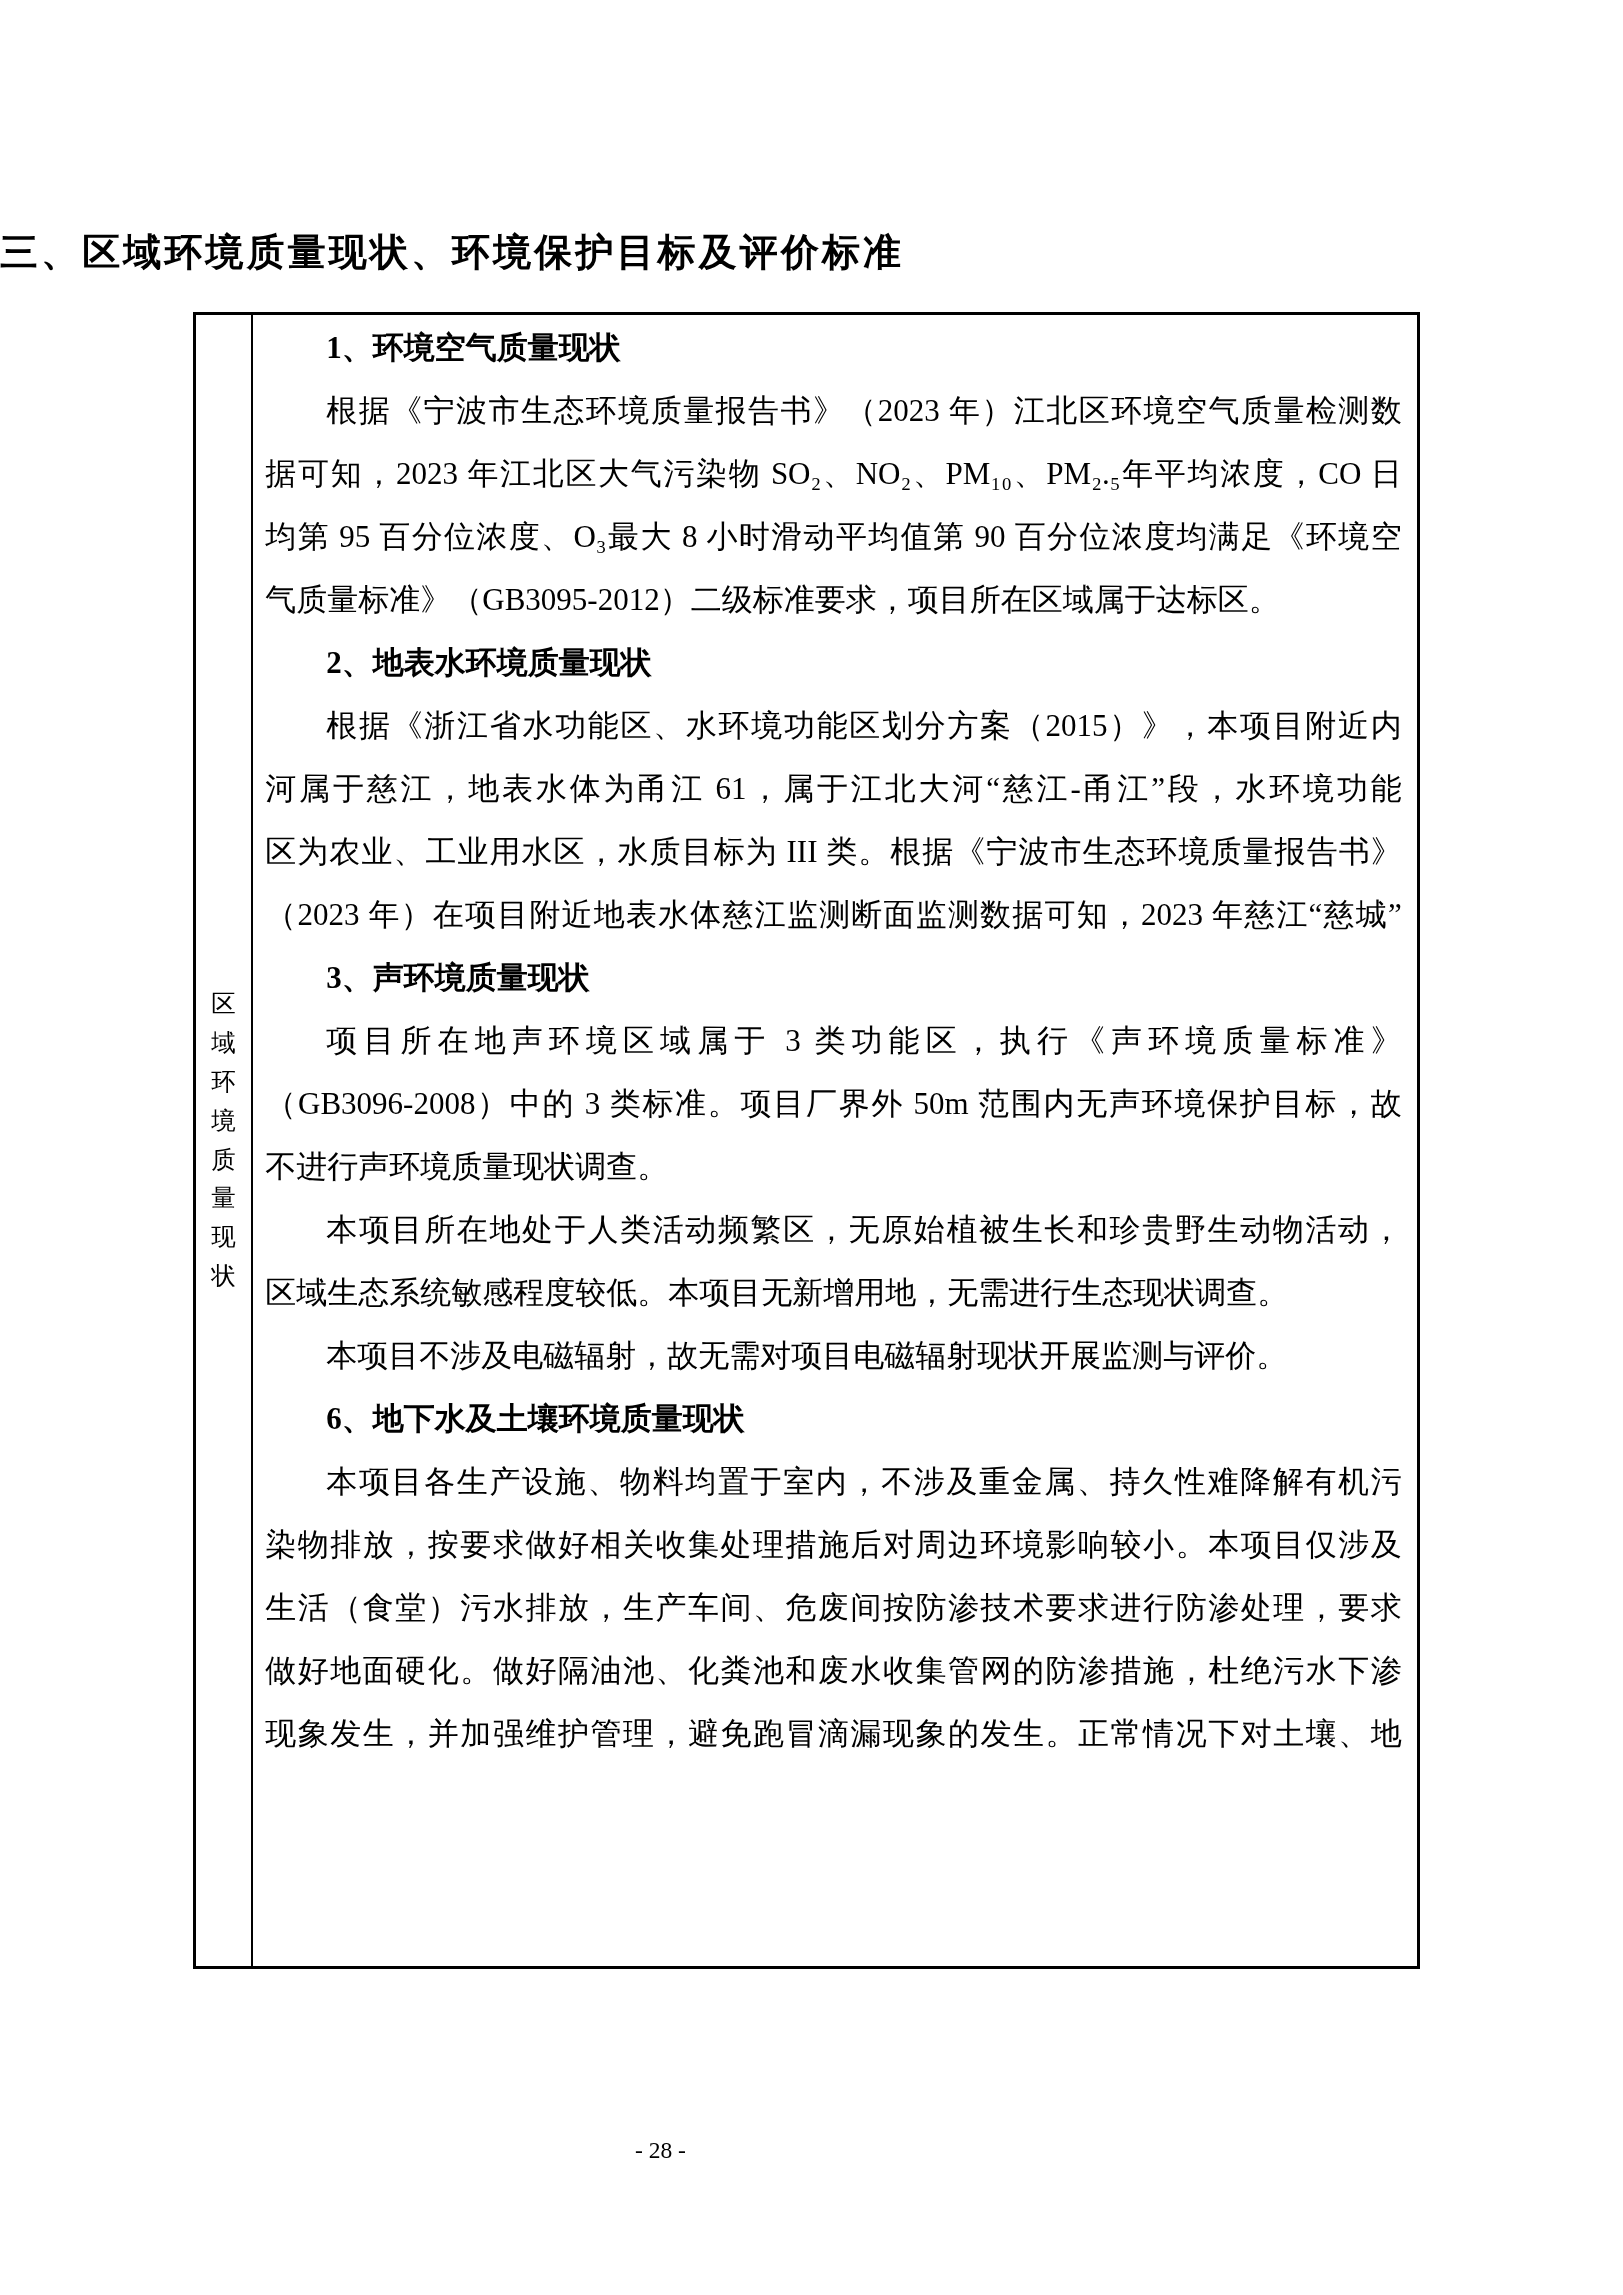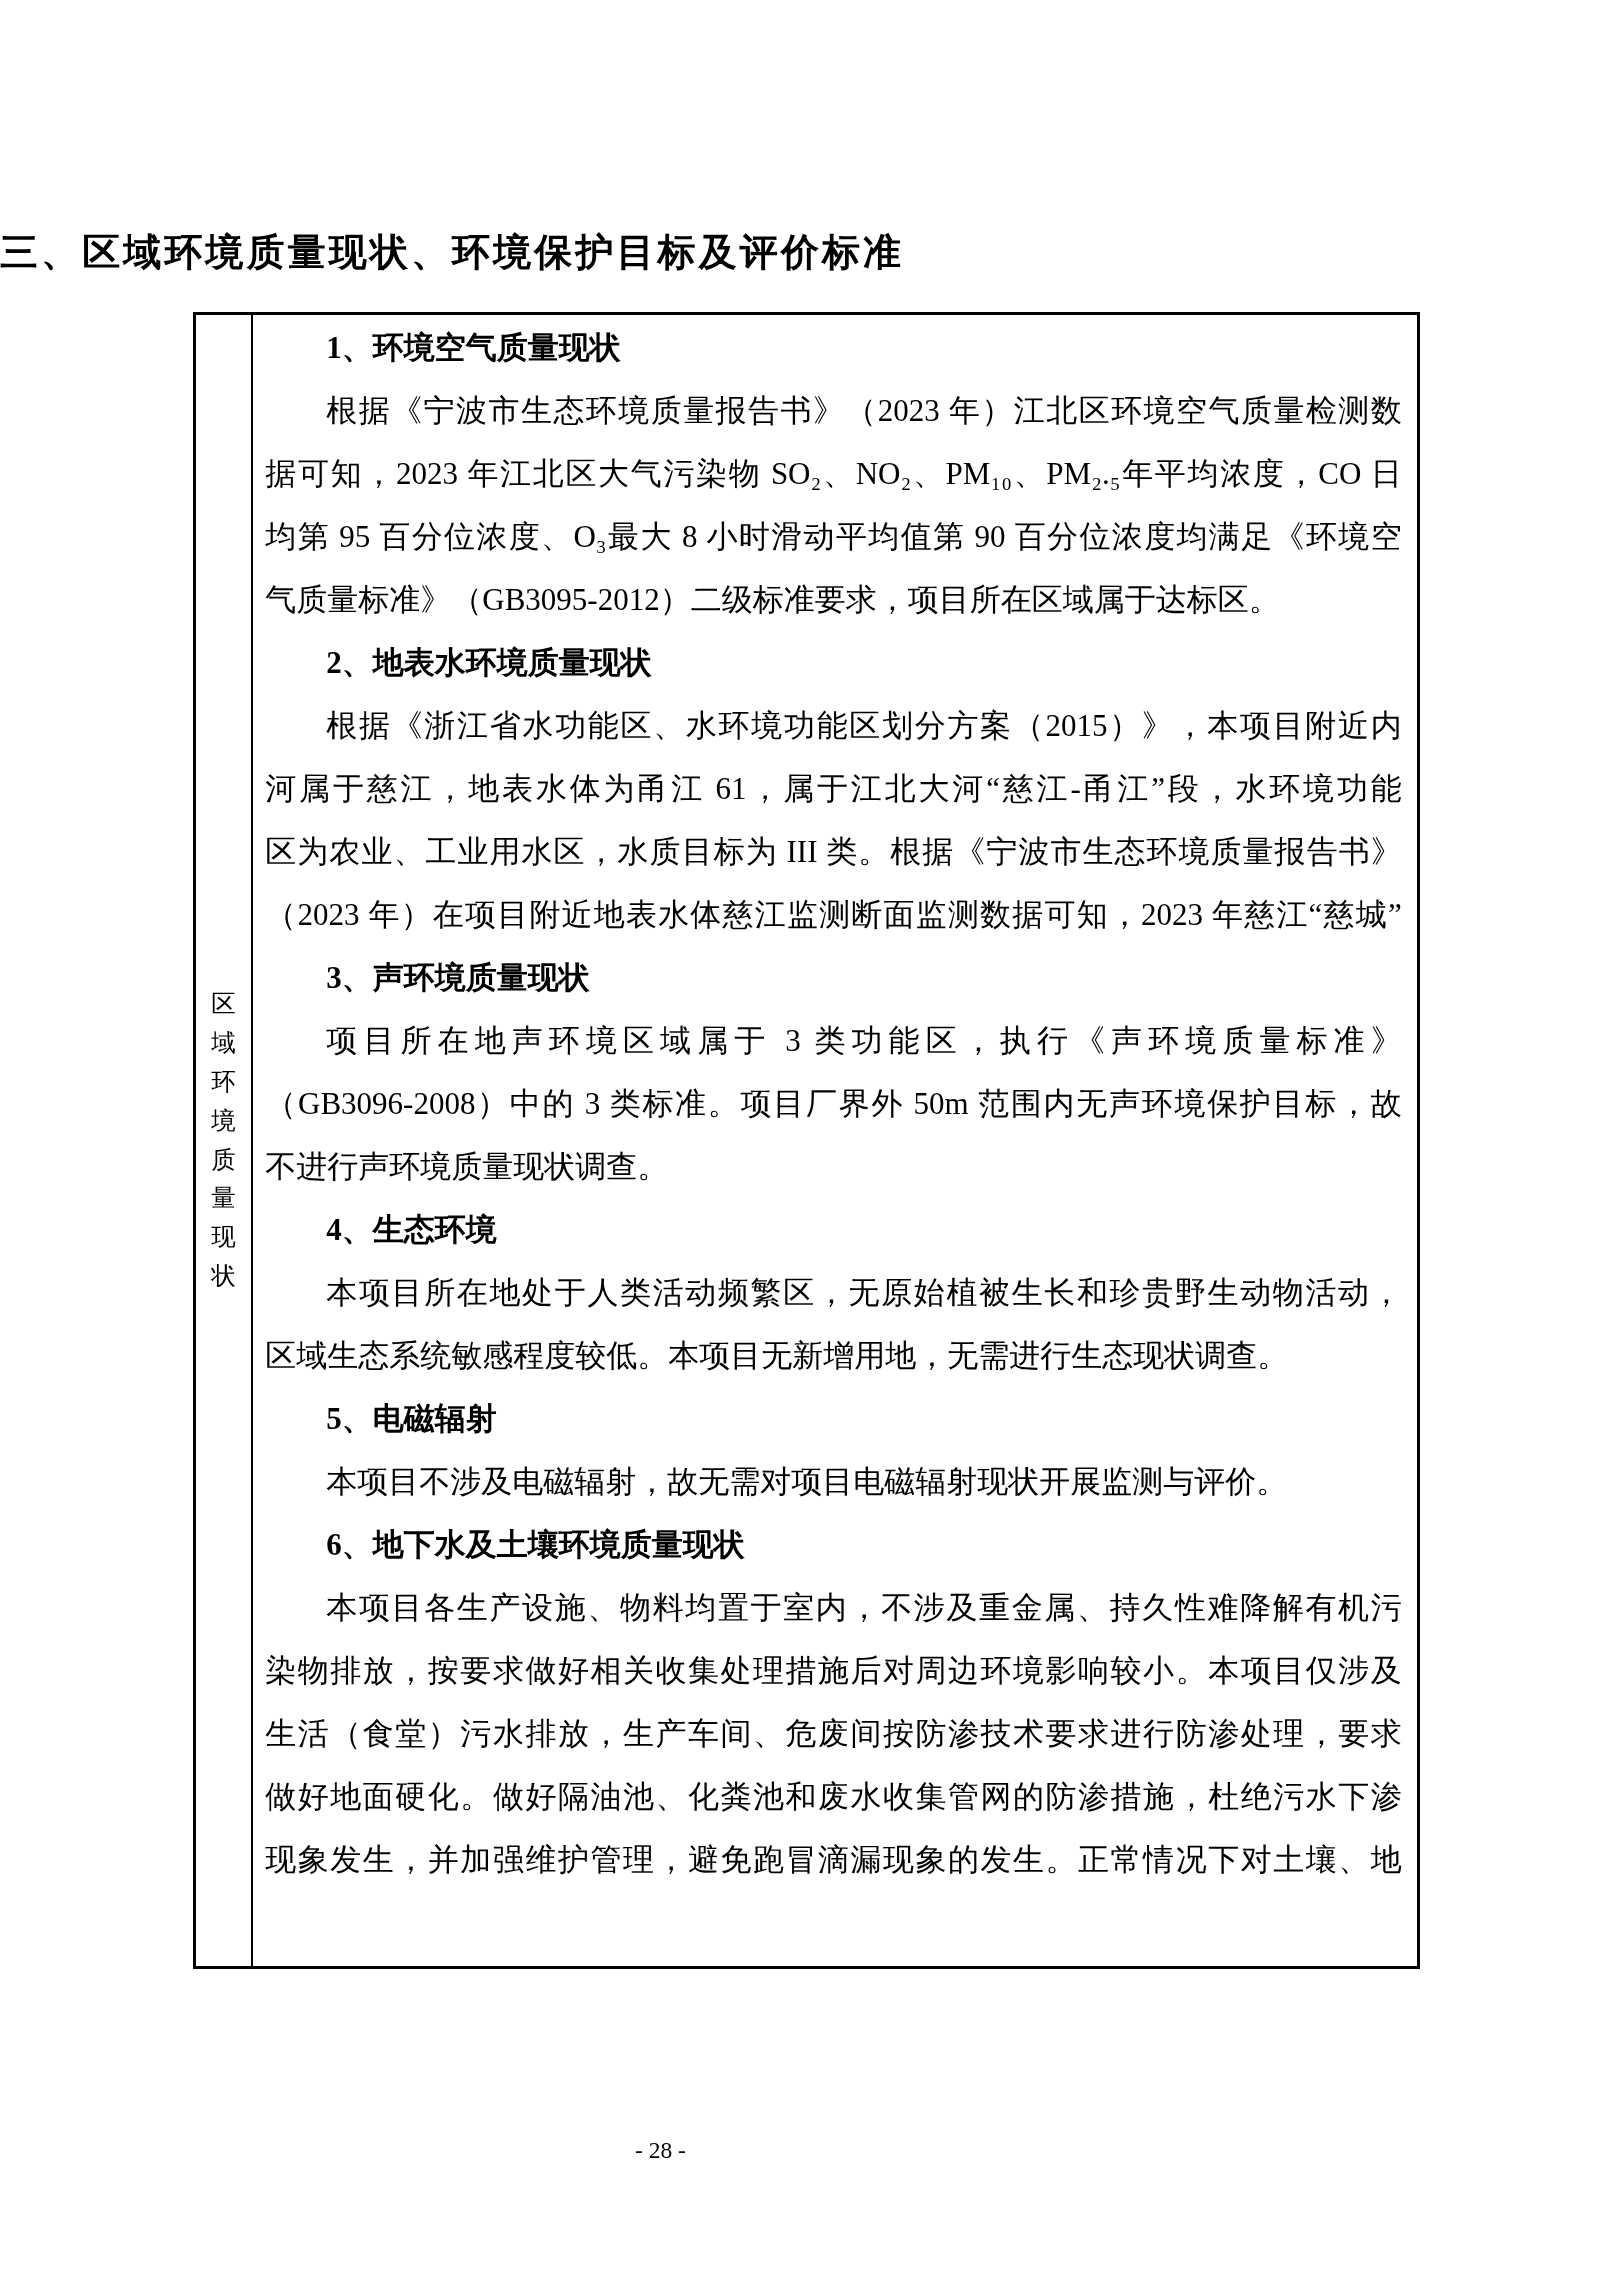--- a/index.html
+++ b/index.html
@@ -110,25 +110,23 @@
     <div class="line indent full">根据《浙江省水功能区、水环境功能区划分方案（2015）》，本项目附近内</div>
     <div class="line full">河属于慈江，地表水体为甬江 61，属于江北大河“慈江-甬江”段，水环境功能</div>
     <div class="line full">区为农业、工业用水区，水质目标为 III 类。根据《宁波市生态环境质量报告书》</div>
     <div class="line full">（2023 年）在项目附近地表水体慈江监测断面监测数据可知，2023 年慈江“慈城”</div>
 
     <div class="line heading">3、声环境质量现状</div>
     <div class="line indent full">项目所在地声环境区域属于 3 类功能区，执行《声环境质量标准》</div>
     <div class="line full">（GB3096-2008）中的 3 类标准。项目厂界外 50m 范围内无声环境保护目标，故</div>
     <div class="line">不进行声环境质量现状调查。</div>
 
-    <div class="line heading">4、生态环境</div>
     <div class="line indent full">本项目所在地处于人类活动频繁区，无原始植被生长和珍贵野生动物活动，</div>
     <div class="line">区域生态系统敏感程度较低。本项目无新增用地，无需进行生态现状调查。</div>
 
-    <div class="line heading">5、电磁辐射</div>
     <div class="line indent">本项目不涉及电磁辐射，故无需对项目电磁辐射现状开展监测与评价。</div>
 
     <div class="line heading">6、地下水及土壤环境质量现状</div>
     <div class="line indent full">本项目各生产设施、物料均置于室内，不涉及重金属、持久性难降解有机污</div>
     <div class="line full">染物排放，按要求做好相关收集处理措施后对周边环境影响较小。本项目仅涉及</div>
     <div class="line full">生活（食堂）污水排放，生产车间、危废间按防渗技术要求进行防渗处理，要求</div>
     <div class="line full">做好地面硬化。做好隔油池、化粪池和废水收集管网的防渗措施，杜绝污水下渗</div>
     <div class="line full">现象发生，并加强维护管理，避免跑冒滴漏现象的发生。正常情况下对土壤、地</div>
 
   </div>

